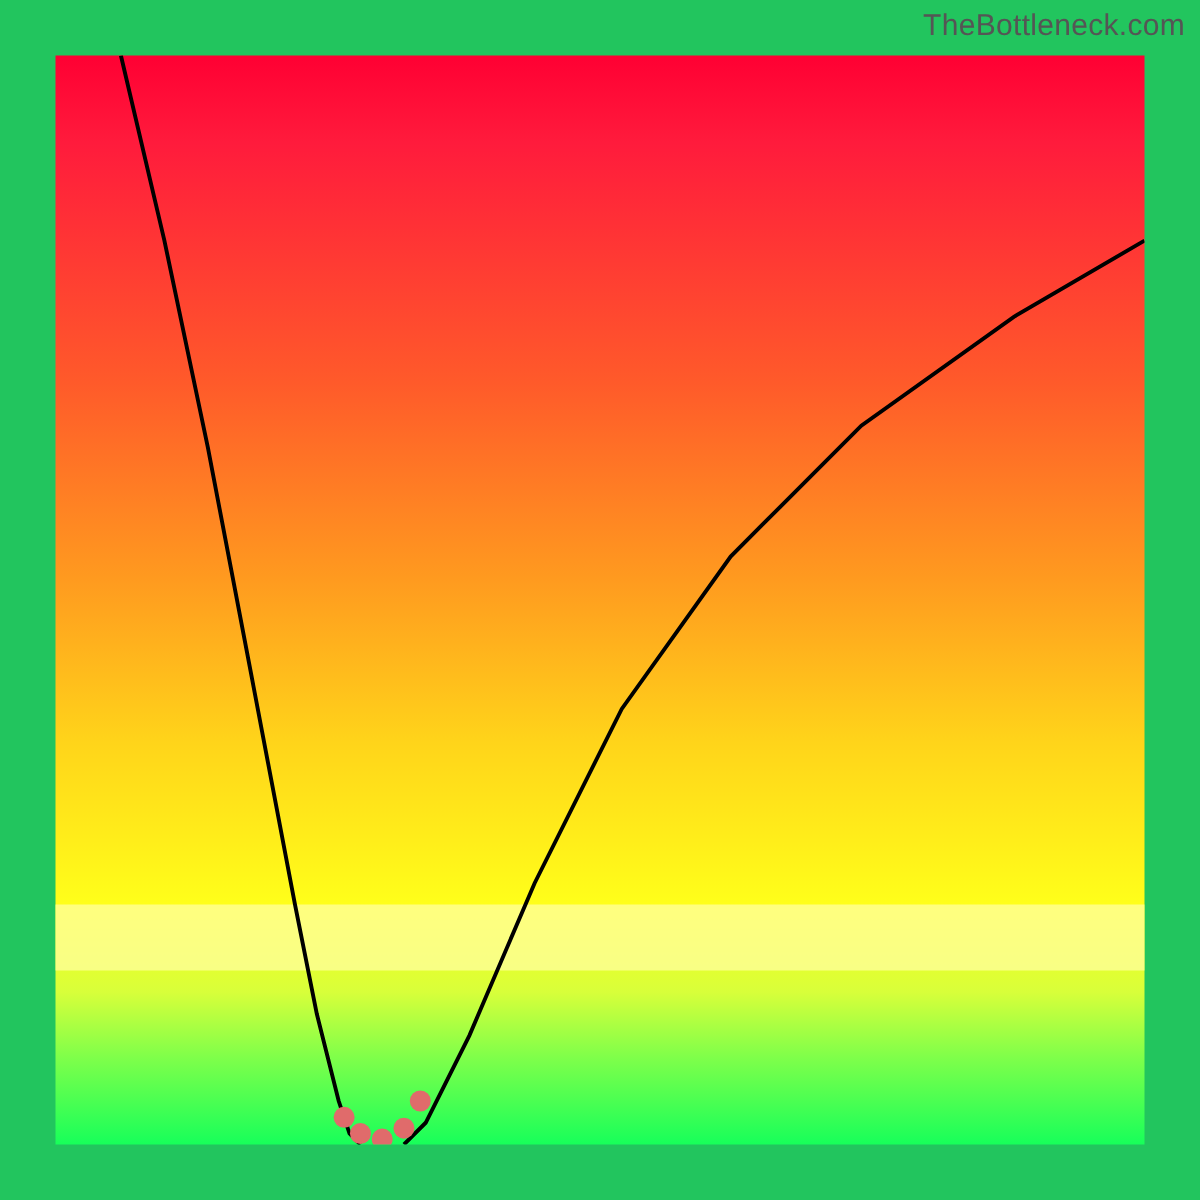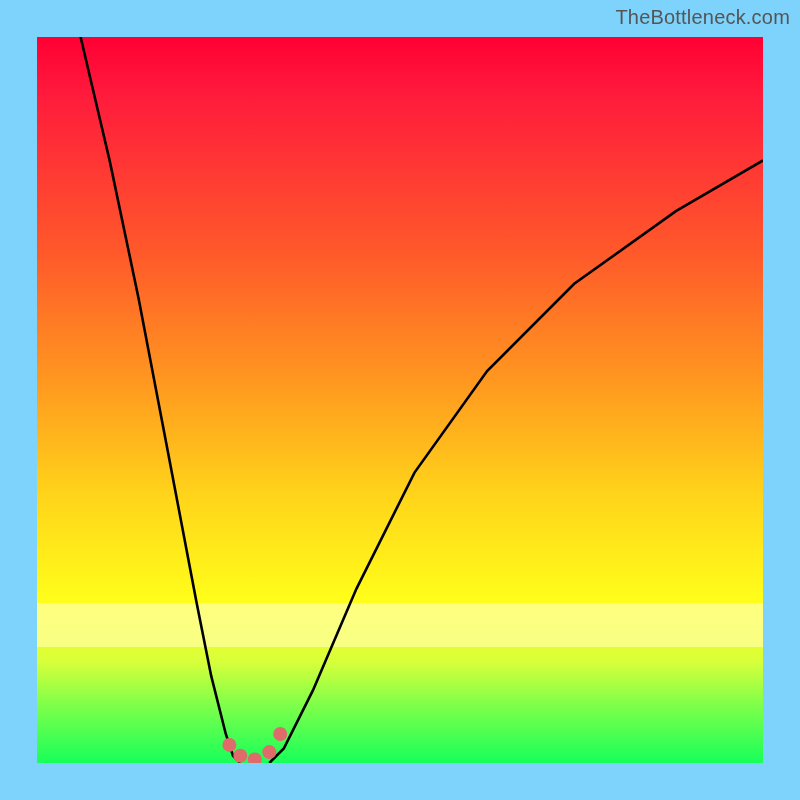--- a/index.html
+++ b/index.html
@@ -8,21 +8,21 @@
     width: 800px;
     height: 800px;
     overflow: hidden;
     font-family: Arial, Helvetica, sans-serif;
     background: #000;
   }
   .frame {
     position: relative;
     width: 800px;
     height: 800px;
-    background: #7dd3fc;
+    background: #22c55e;
   }
   .watermark {
     position: absolute;
     top: 6px;
     right: 10px;
     color: #555;
     font-size: 20px;
     font-weight: 500;
     letter-spacing: 0.2px;
     z-index: 10;

